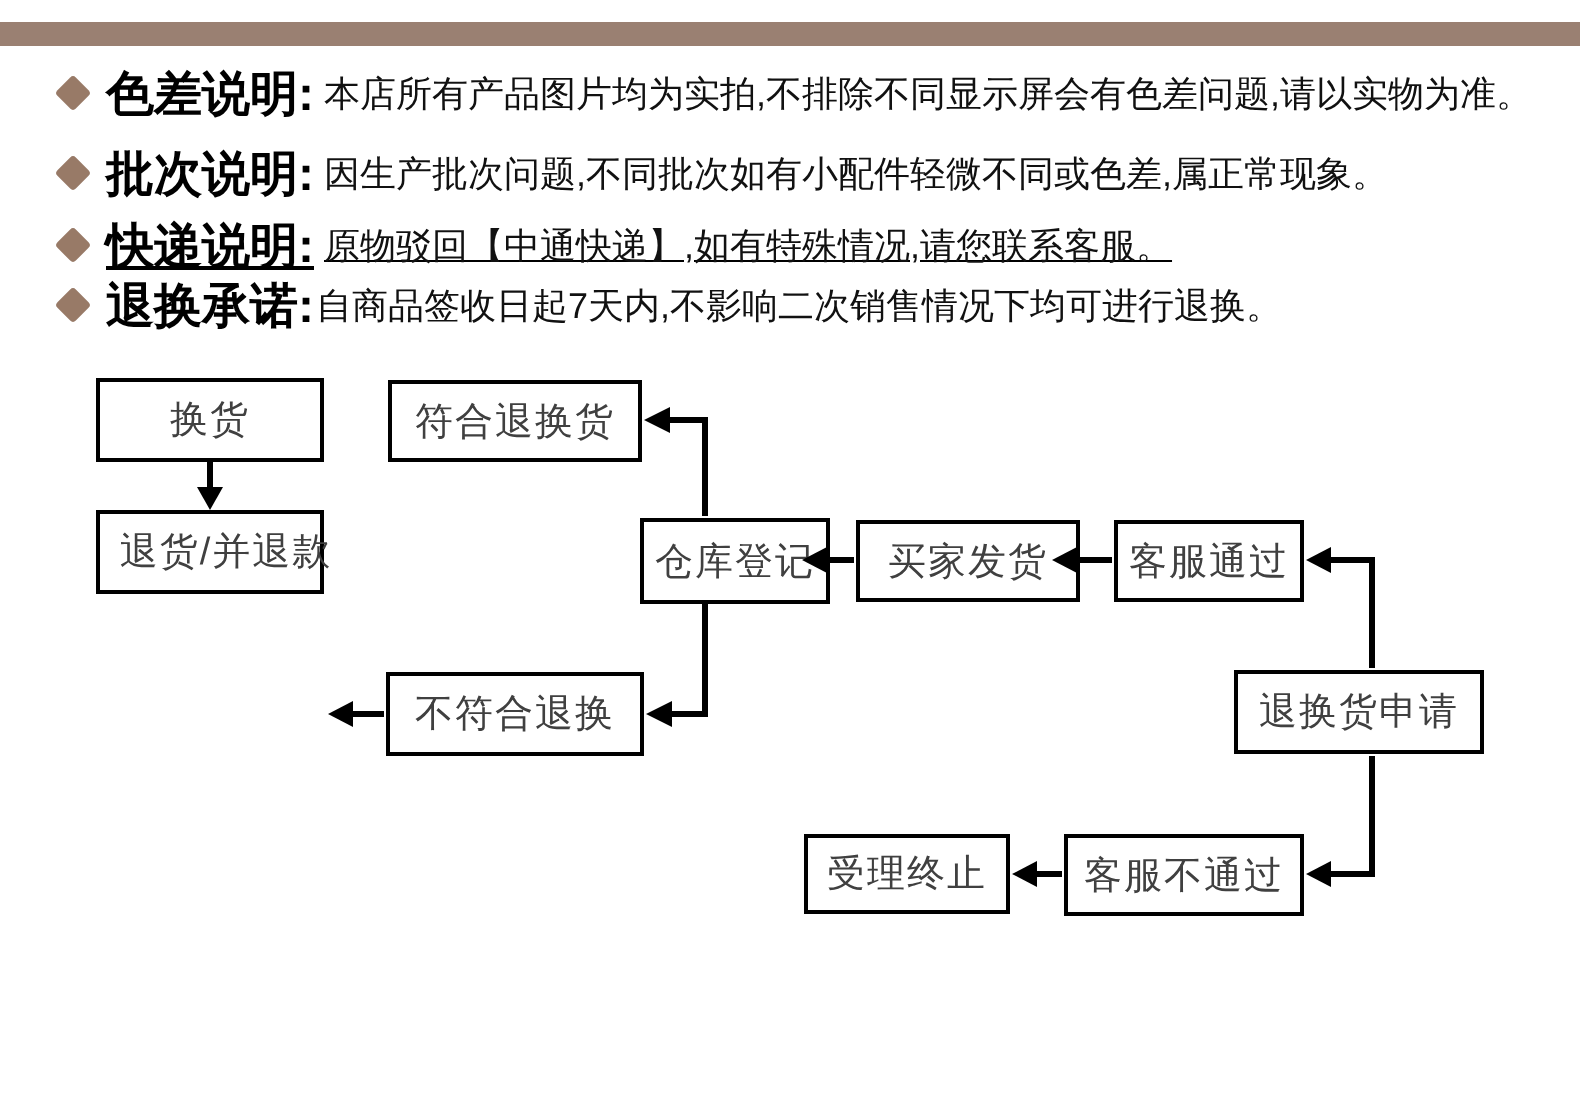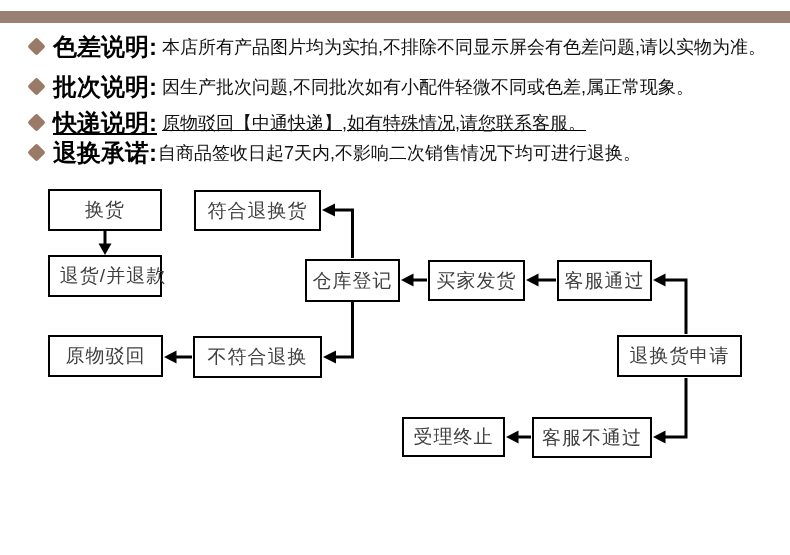--- a/index.html
+++ b/index.html
@@ -21,22 +21,22 @@
   .notice-text{font-weight:400;color:#111;font-size:18px;}
   
   .flow-node{
     position:absolute;border:2px solid #000;background:#fff;box-sizing:border-box;
     display:flex;align-items:center;justify-content:center;
     font-size:19px;color:#404040;letter-spacing:1px;white-space:nowrap;
   }
   .n1{left:48px;top:189px;width:114px;height:42px;}
   .n2{left:48px;top:255px;width:114px;height:42px;padding-left:16px;}
   .n3{left:194px;top:190px;width:127px;height:41px;}
-  .n4{left:305px;top:259px;width:95px;height:43px;}
-  .n5{left:428px;top:260px;width:97px;height:41px;font-family:Liberation Mono, monospace;}
+  .n4{left:320px;top:259px;width:95px;height:43px;}
+  .n5{left:428px;top:260px;width:112px;height:41px;font-family:Liberation Mono, monospace;}
   .n6{left:557px;top:260px;width:95px;height:41px;}
   .n7{left:617px;top:335px;width:125px;height:42px;}
   .n8{left:193px;top:336px;width:129px;height:42px;}
   .n9{left:48px;top:335px;width:115px;height:42px;}
   .n10{left:532px;top:417px;width:120px;height:41px;}
   .n11{left:402px;top:417px;width:103px;height:40px;}
   .arrows{position:absolute;left:0;top:0;width:790px;height:555px;pointer-events:none;}
   .arrows path{stroke:#000;stroke-width:3;fill:none;}
   .arrows polygon{fill:#000;stroke:none;}
 </style>
@@ -77,21 +77,20 @@
   </div>
 
   <div class="flow-node n1">换货</div>
   <div class="flow-node n2">退货/并退款</div>
   <div class="flow-node n3">符合退换货</div>
   <div class="flow-node n4">仓库登记</div>
   <div class="flow-node n5">买家发货</div>
   <div class="flow-node n6">客服通过</div>
   <div class="flow-node n7">退换货申请</div>
   <div class="flow-node n8">不符合退换</div>
-  <div class="flow-node n9">原物驳回</div>
   <div class="flow-node n10">客服不通过</div>
   <div class="flow-node n11">受理终止</div>
 
   <svg class="arrows" viewBox="0 0 790 555" xmlns="http://www.w3.org/2000/svg">
     <g>
       <path d="M105,231 L105,245"></path>
       <polygon points="105,255 98.5,243.5 111.5,243.5"></polygon>
     </g>
     <g>
       <path d="M352.5,258 L352.5,210 L335,210"></path>

